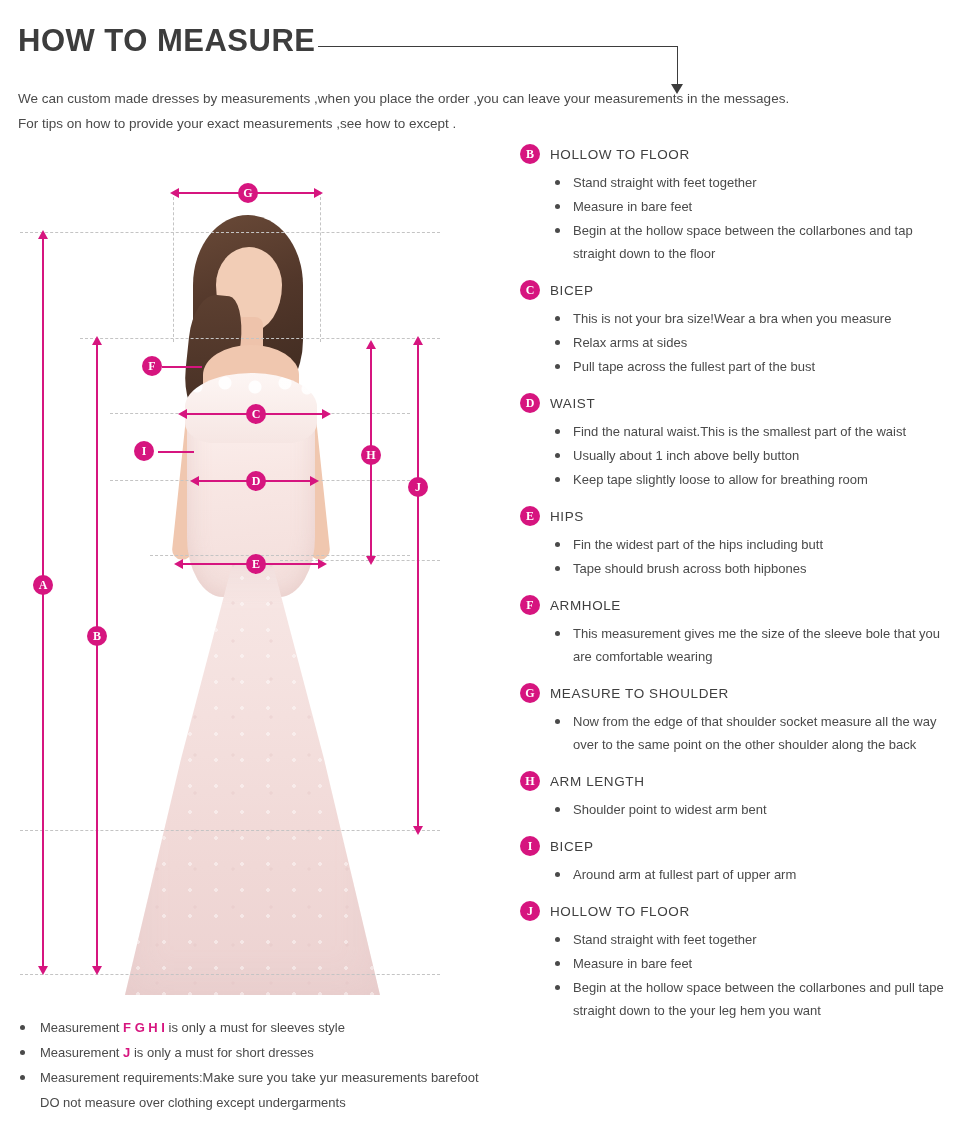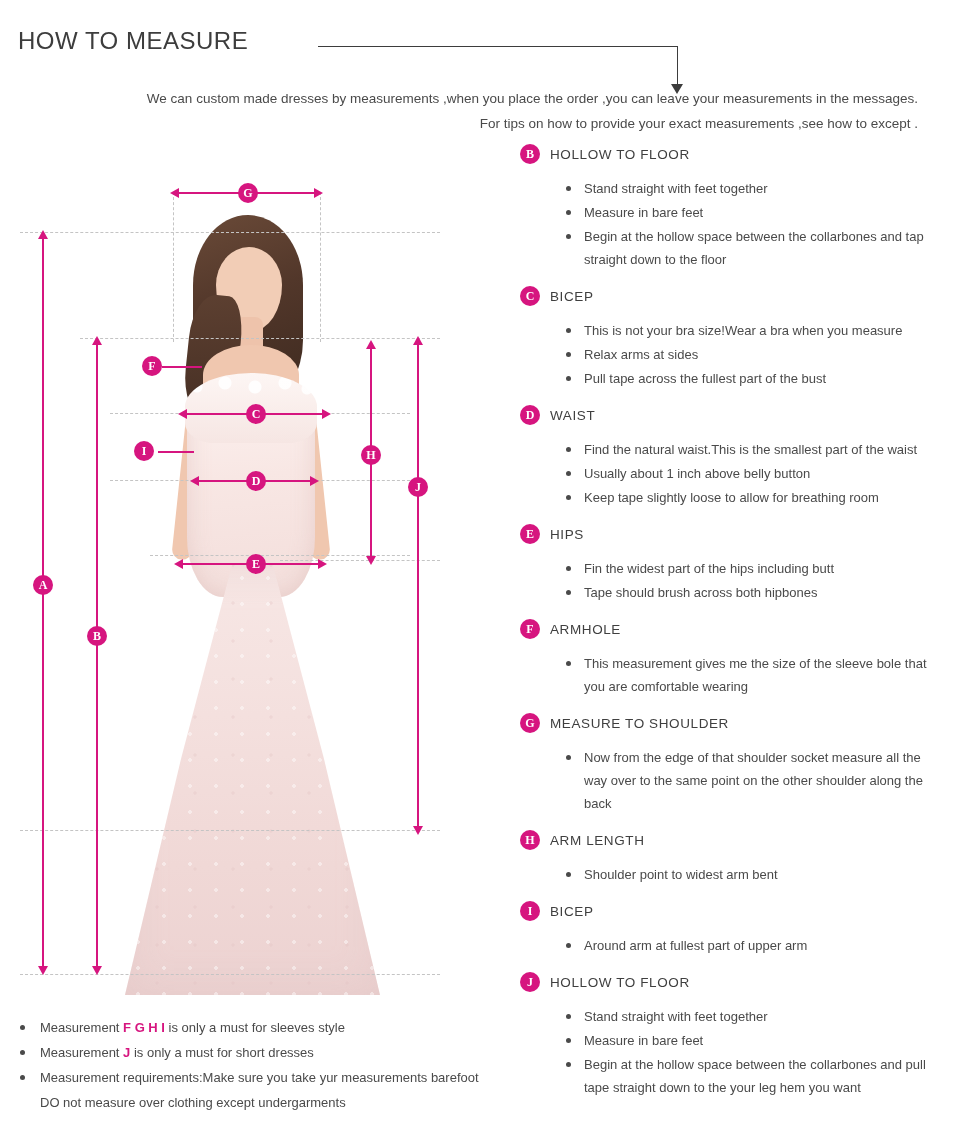--- a/index.html
+++ b/index.html
@@ -19,22 +19,22 @@
 
   
   .header {
     position: absolute;
     left: 18px;
     top: 24px;
     width: 924px;
     height: 56px;
   }
   .header-title {
-    font-size: 24px;
-    font-weight: 400;
+    font-size: 31px;
+    font-weight: 700;
     letter-spacing: 0.5px;
     color: #3d3d3d;
     line-height: 34px;
     white-space: nowrap;
   }
   .header-rule {
     position: absolute;
     left: 300px;
     top: 22px;
     width: 360px;
@@ -61,21 +61,20 @@
   }
 
   .intro {
     position: absolute;
     left: 18px;
     top: 86px;
     width: 900px;
     font-size: 13.5px;
     line-height: 25px;
     color: #4a4a4a;
-    text-align: right;
   }
 
   
   .figure {
     position: absolute;
     left: 0px;
     top: 150px;
     width: 500px;
     height: 840px;
   }
@@ -259,21 +258,21 @@
     flex: 0 0 auto;
   }
   .spec-title {
     margin-left: 10px;
     font-size: 13.5px;
     letter-spacing: 0.6px;
     color: #3f3f3f;
   }
   .spec-items {
     list-style: none;
-    margin: 12px;
+    margin: 1px;
     padding: 0 0 0 30px;
   }
   .spec-items li {
     position: relative;
     padding-left: 22px;
     font-size: 13px;
     line-height: 23px;
     color: #4a4a4a;
     margin-bottom: 1px;
   }

